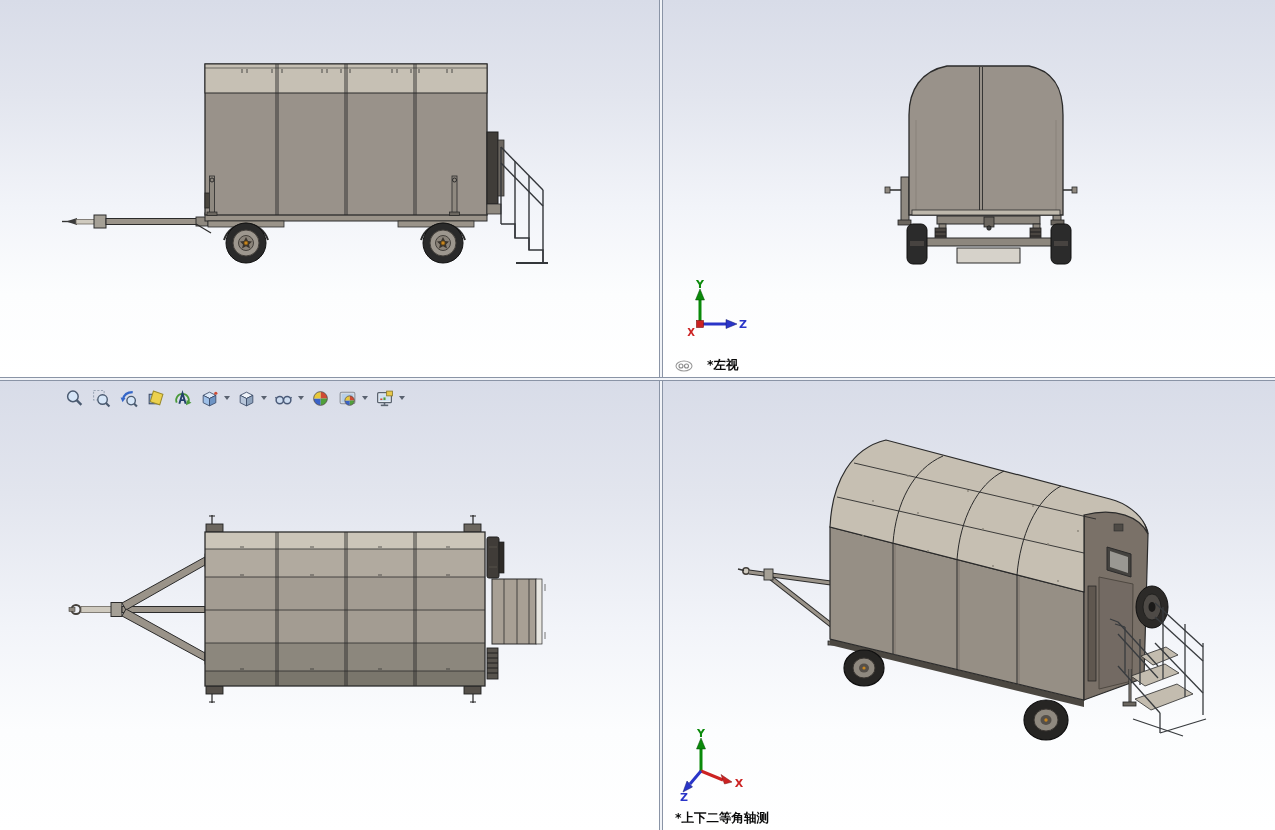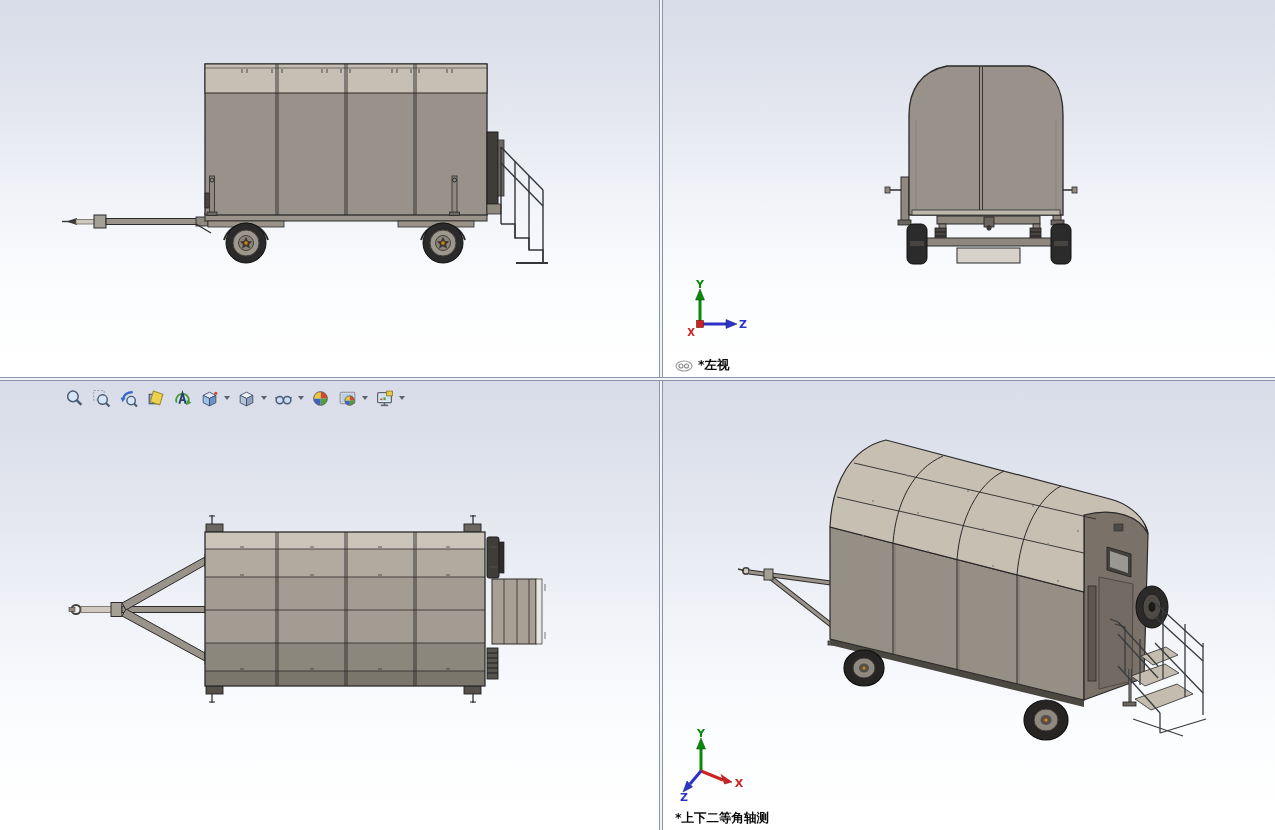--- a/index.html
+++ b/index.html
@@ -8,21 +8,21 @@
   .viewport{position:absolute;overflow:hidden;
     background:linear-gradient(180deg,#d8dce8 0%,#e2e5ee 25%,#f2f4f9 55%,#fcfdfe 78%,#ffffff 100%);}
   #vp-tl{left:0;top:0;width:659px;height:377px;}
   #vp-tr{left:663px;top:0;width:612px;height:377px;}
   #vp-bl{left:0;top:381px;width:659px;height:449px;}
   #vp-br{left:663px;top:381px;width:612px;height:449px;}
   .divider-v{position:absolute;left:659px;top:0;width:4px;height:830px;
     background:linear-gradient(90deg,#8a94a6 0,#8a94a6 1px,#f2f4f8 1px,#f2f4f8 3px,#8a94a6 3px,#8a94a6 4px);}
   .divider-h{position:absolute;left:0;top:377px;width:1275px;height:4px;
     background:linear-gradient(180deg,#8a94a6 0,#8a94a6 1px,#f2f4f8 1px,#f2f4f8 3px,#8a94a6 3px,#8a94a6 4px);}
-  .vp-label{position:absolute;left:12px;bottom:3px;display:flex;align-items:center;gap:5px;
+  .vp-label{position:absolute;left:12px;bottom:3px;display:flex;align-items:center;gap:14px;
     font-weight:bold;font-size:12.5px;color:#0a0a0a;white-space:nowrap;}
   .model-svg{position:absolute;left:0;top:0;}
   .hud-toolbar{position:absolute;left:64px;top:5px;display:flex;align-items:center;gap:6px;height:24px;}
   .hud-btn{width:21px;height:21px;display:flex;align-items:center;justify-content:center;cursor:default;}
   .caret{width:0;height:0;border-left:3.5px solid transparent;border-right:3.5px solid transparent;
     border-top:4px solid #5a6270;margin-left:-2px;}
   .triad{position:absolute;}
 </style>
 </head>
 <body>

